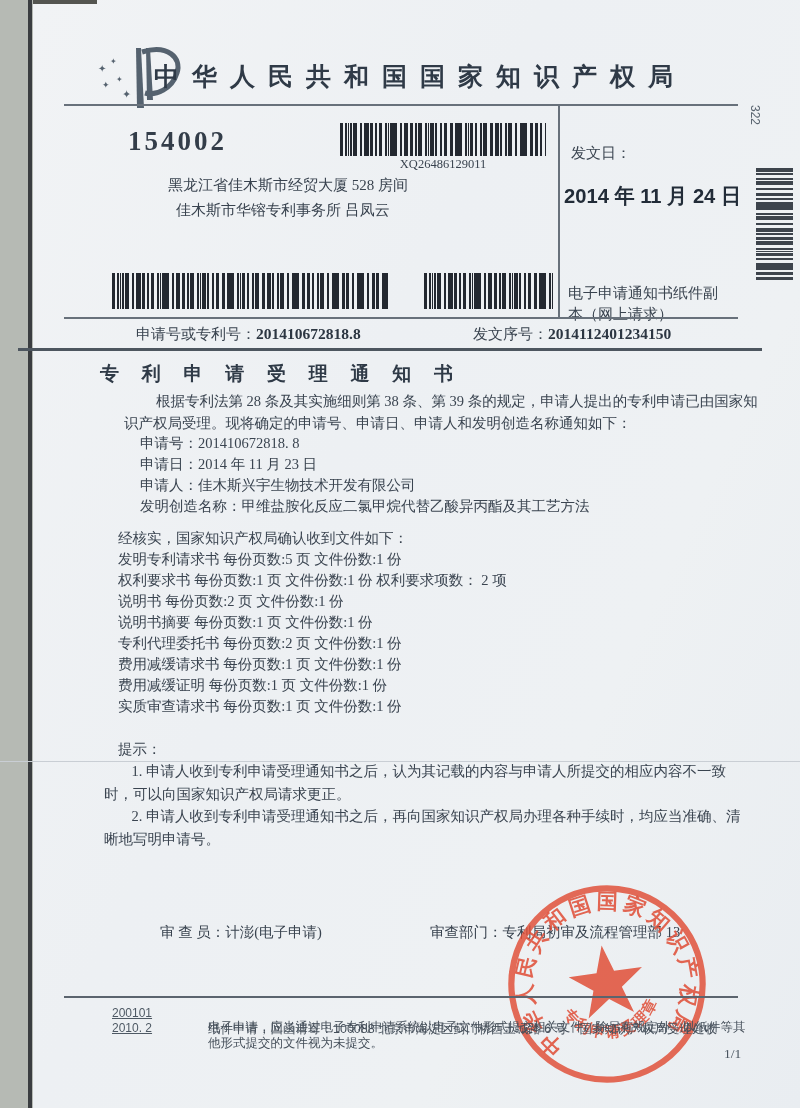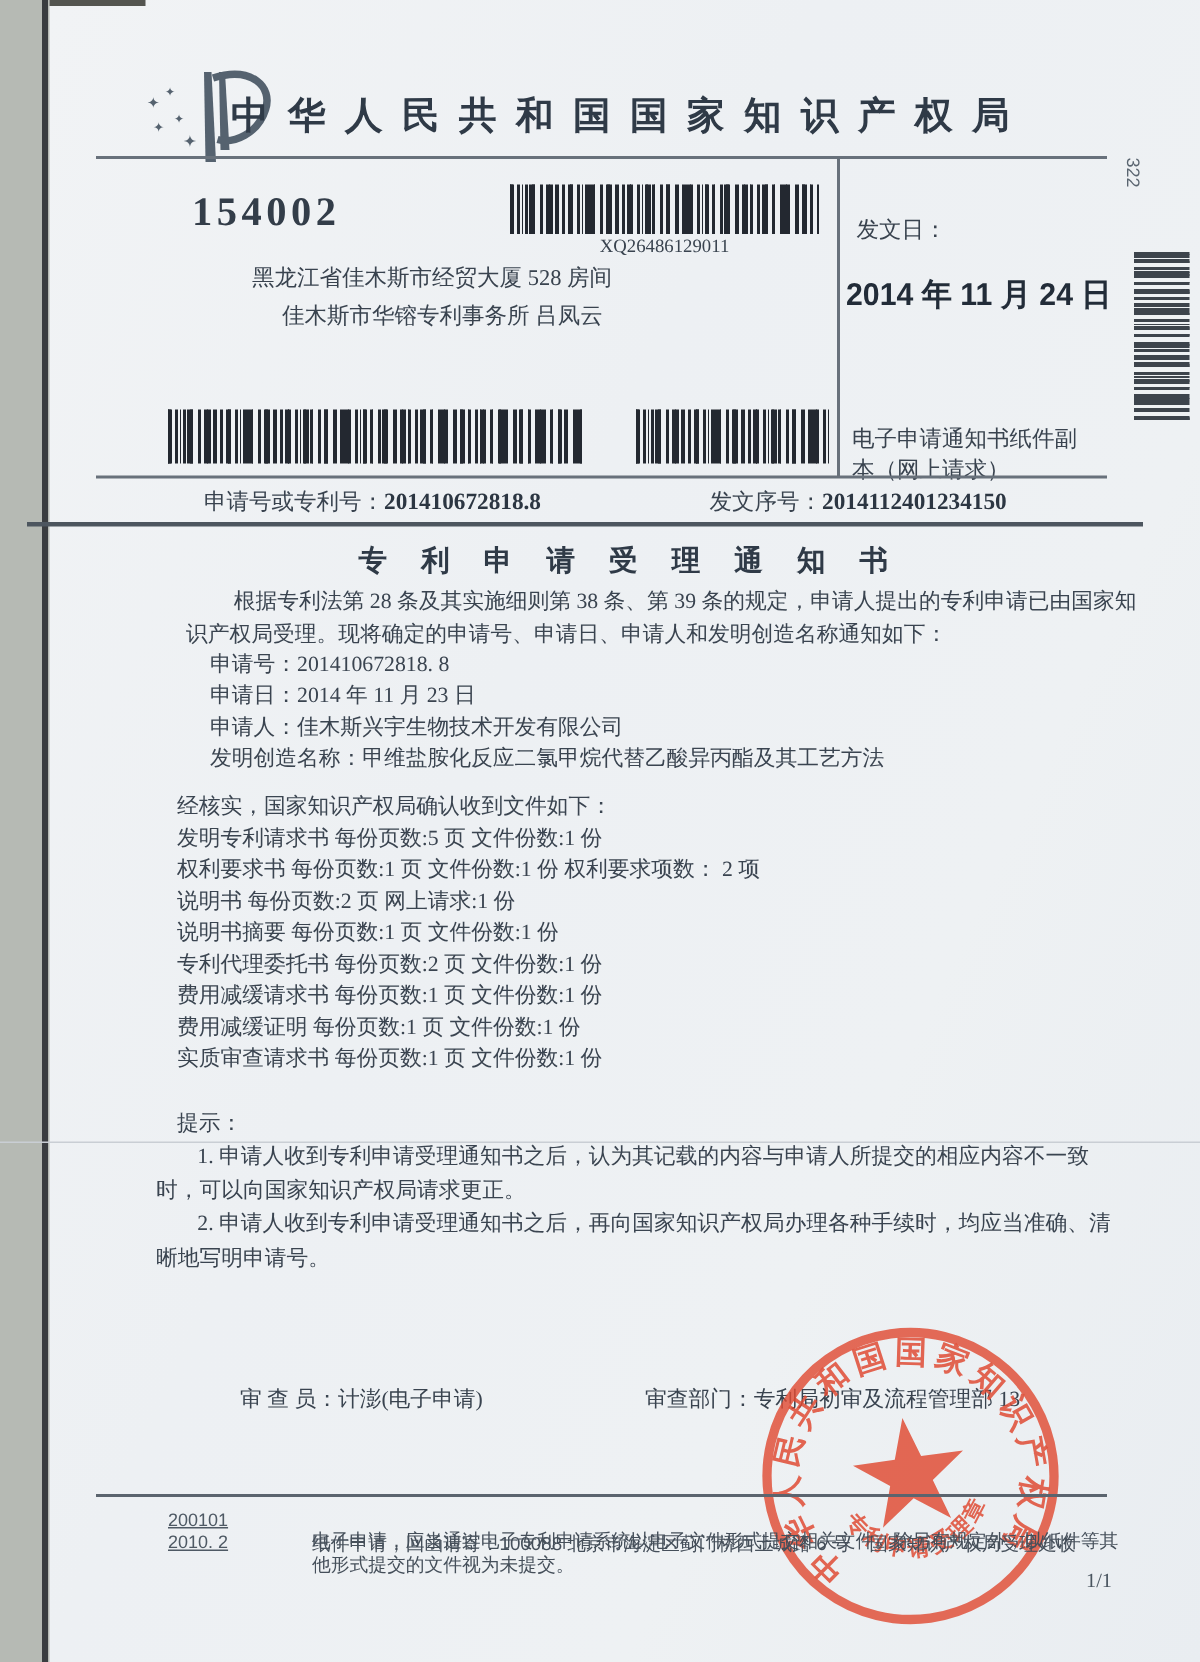--- a/index.html
+++ b/index.html
@@ -37,37 +37,37 @@
   .barcode-v{
     position:absolute;
     background-image:
       repeating-linear-gradient(0deg,#3d444c 0 2px,transparent 2px 5px),
       repeating-linear-gradient(0deg,#3d444c 0 1px,transparent 1px 7px),
       repeating-linear-gradient(0deg,#3d444c 0 3px,transparent 3px 12px);
   }
   .barcode-label{position:absolute; left:340px; top:157px; width:206px; text-align:center; font-size:12.5px; color:#39434f;}
 
   .addr1{position:absolute; left:168px; top:176px; font-size:15px;}
-  .addr2{position:absolute; left:176px; top:201px; font-size:15px;margin-left:12px;}
+  .addr2{position:absolute; left:176px; top:201px; font-size:15px;}
 
   .dispatch-label{position:absolute; left:571px; top:144px; font-size:15px;}
   .dispatch-date{
     position:absolute; left:564px; top:182px; font-size:21px; font-weight:bold;
     font-family:"Liberation Sans","DejaVu Sans",sans-serif; color:#222c38; letter-spacing:0px; transform:scaleX(.96); transform-origin:left;
   }
   .dispatch-note{position:absolute; left:568px; top:283px; width:162px; font-size:15px; line-height:21px;}
 
   .refrow{position:absolute; top:325px; left:0; width:800px; font-size:15px;}
   .refrow .lbl{color:#39434f;margin-left:24px;}
   .refrow b{font-size:15.5px; color:#2c3642;}
   .ref-app{position:absolute; left:112px; top:0; white-space:nowrap;}
   .ref-serial{position:absolute; left:449px; top:0; white-space:nowrap;}
 
   .notice-title{
-    position:absolute; left:100px; right:60px; top:361px; text-align:center;
+    position:absolute; left:100px; right:60px; top:361px; 
     font-size:19px; font-weight:bold; letter-spacing:9px; color:#2f3a47; white-space:nowrap;
   }
   .body-text{font-size:14.5px; line-height:21.5px; color:#3a4450;}
   .intro{position:absolute; left:104px; top:391px; width:642px; text-indent:2.2em;margin-left:20px;}
   .fields{position:absolute; left:140px; top:433px; line-height:21px;}
   .received{position:absolute; left:118px; top:528px; line-height:21px;}
   .tips-label{position:absolute; left:118px; top:739px;}
   .tip1{position:absolute; left:104px; top:760px; width:646px; text-indent:1.9em; line-height:22.5px;}
   .tip2{position:absolute; left:104px; top:805px; width:646px; text-indent:1.9em; line-height:22.5px;}
 
@@ -144,21 +144,21 @@
     <div>申请号：201410672818. 8</div>
     <div>申请日：2014 年 11 月 23 日</div>
     <div>申请人：佳木斯兴宇生物技术开发有限公司</div>
     <div>发明创造名称：甲维盐胺化反应二氯甲烷代替乙酸异丙酯及其工艺方法</div>
   </div>
 
   <div class="received body-text">
     <div>经核实，国家知识产权局确认收到文件如下：</div>
     <div>发明专利请求书 每份页数:5 页 文件份数:1 份</div>
     <div>权利要求书 每份页数:1 页 文件份数:1 份 权利要求项数： 2 项</div>
-    <div>说明书 每份页数:2 页 网上请求:1 份</div>
+    <div>说明书 每份页数:2 页 文件份数:1 份</div>
     <div>说明书摘要 每份页数:1 页 文件份数:1 份</div>
     <div>专利代理委托书 每份页数:2 页 文件份数:1 份</div>
     <div>费用减缓请求书 每份页数:1 页 文件份数:1 份</div>
     <div>费用减缓证明 每份页数:1 页 文件份数:1 份</div>
     <div>实质审查请求书 每份页数:1 页 文件份数:1 份</div>
   </div>
 
   <div class="tips-label body-text">提示：</div>
   <div class="tip1 body-text">1. 申请人收到专利申请受理通知书之后，认为其记载的内容与申请人所提交的相应内容不一致时，可以向国家知识产权局请求更正。</div>
   <div class="tip2 body-text">2. 申请人收到专利申请受理通知书之后，再向国家知识产权局办理各种手续时，均应当准确、清晰地写明申请号。</div>

